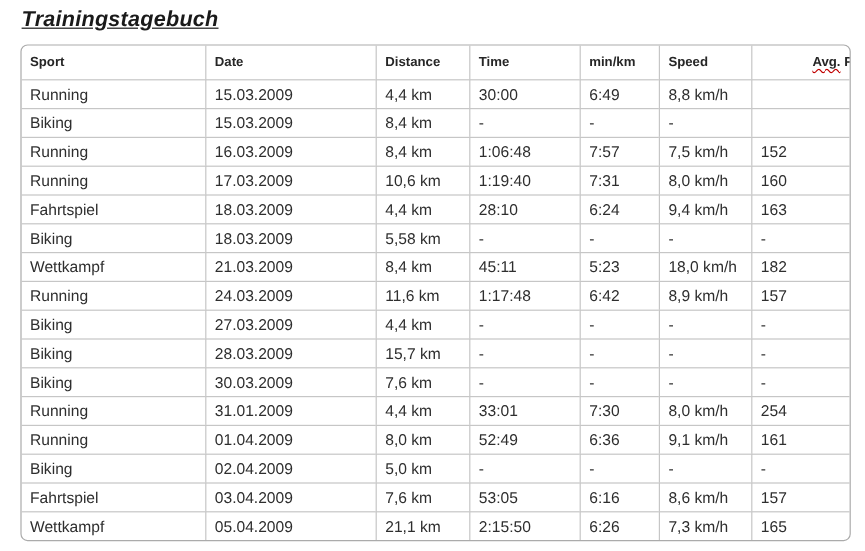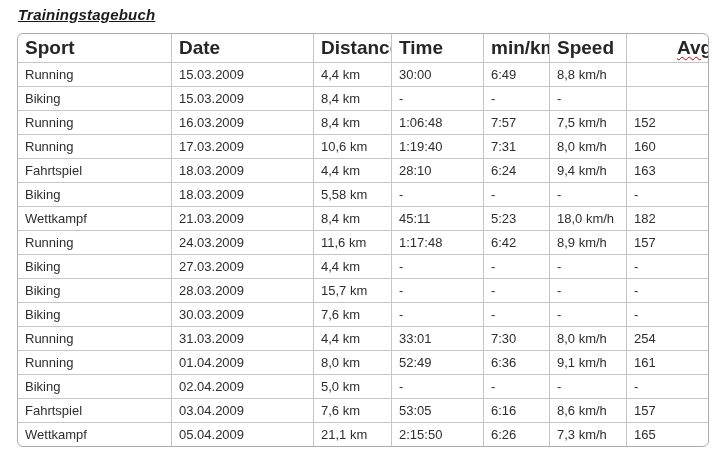--- a/index.html
+++ b/index.html
@@ -5,21 +5,21 @@
   * { box-sizing: border-box; margin: 0; padding: 0; }
   html, body {
     width: 721px;
     height: 459px;
     background: #ffffff;
     font-family: "Liberation Sans", "DejaVu Sans", sans-serif;
     overflow: hidden;
   }
   .doc-title {
     margin: 6px 0 0 18px;
-    font-size: 15px;
+    font-size: 18px;
     font-weight: bold;
     font-style: italic;
     text-decoration: underline;
     color: #1a1a1a;
     letter-spacing: 0.2px;
   }
   .training-table {
     margin: 10px 0 0 17px;
     border-collapse: separate;
     border-spacing: 0;
@@ -42,21 +42,21 @@
     font-size: 13px;
     color: #2e2e2e;
     text-align: left;
     vertical-align: middle;
     white-space: nowrap;
     overflow: hidden;
   }
   .training-table th {
     height: 28px;
     font-weight: bold;
-    font-size: 19px;
+    font-size: 11px;
     color: #262626;
   }
   .training-table td { height: 24px; }
   .training-table th:first-child,
   .training-table td:first-child { border-left: none; }
   .training-table thead th { border-top: none; }
   .squiggle {
     text-decoration: underline;
     text-decoration-style: wavy;
     text-decoration-color: #c00000;
@@ -186,21 +186,21 @@
         <td>Biking</td>
         <td>30.03.2009</td>
         <td>7,6 km</td>
         <td>-</td>
         <td>-</td>
         <td>-</td>
         <td>-</td>
       </tr>
       <tr>
         <td>Running</td>
-        <td>31.03.2009</td>
+        <td>31.01.2009</td>
         <td>4,4 km</td>
         <td>33:01</td>
         <td>7:30</td>
         <td>8,0 km/h</td>
         <td>254</td>
       </tr>
       <tr>
         <td>Running</td>
         <td>01.04.2009</td>
         <td>8,0 km</td>

